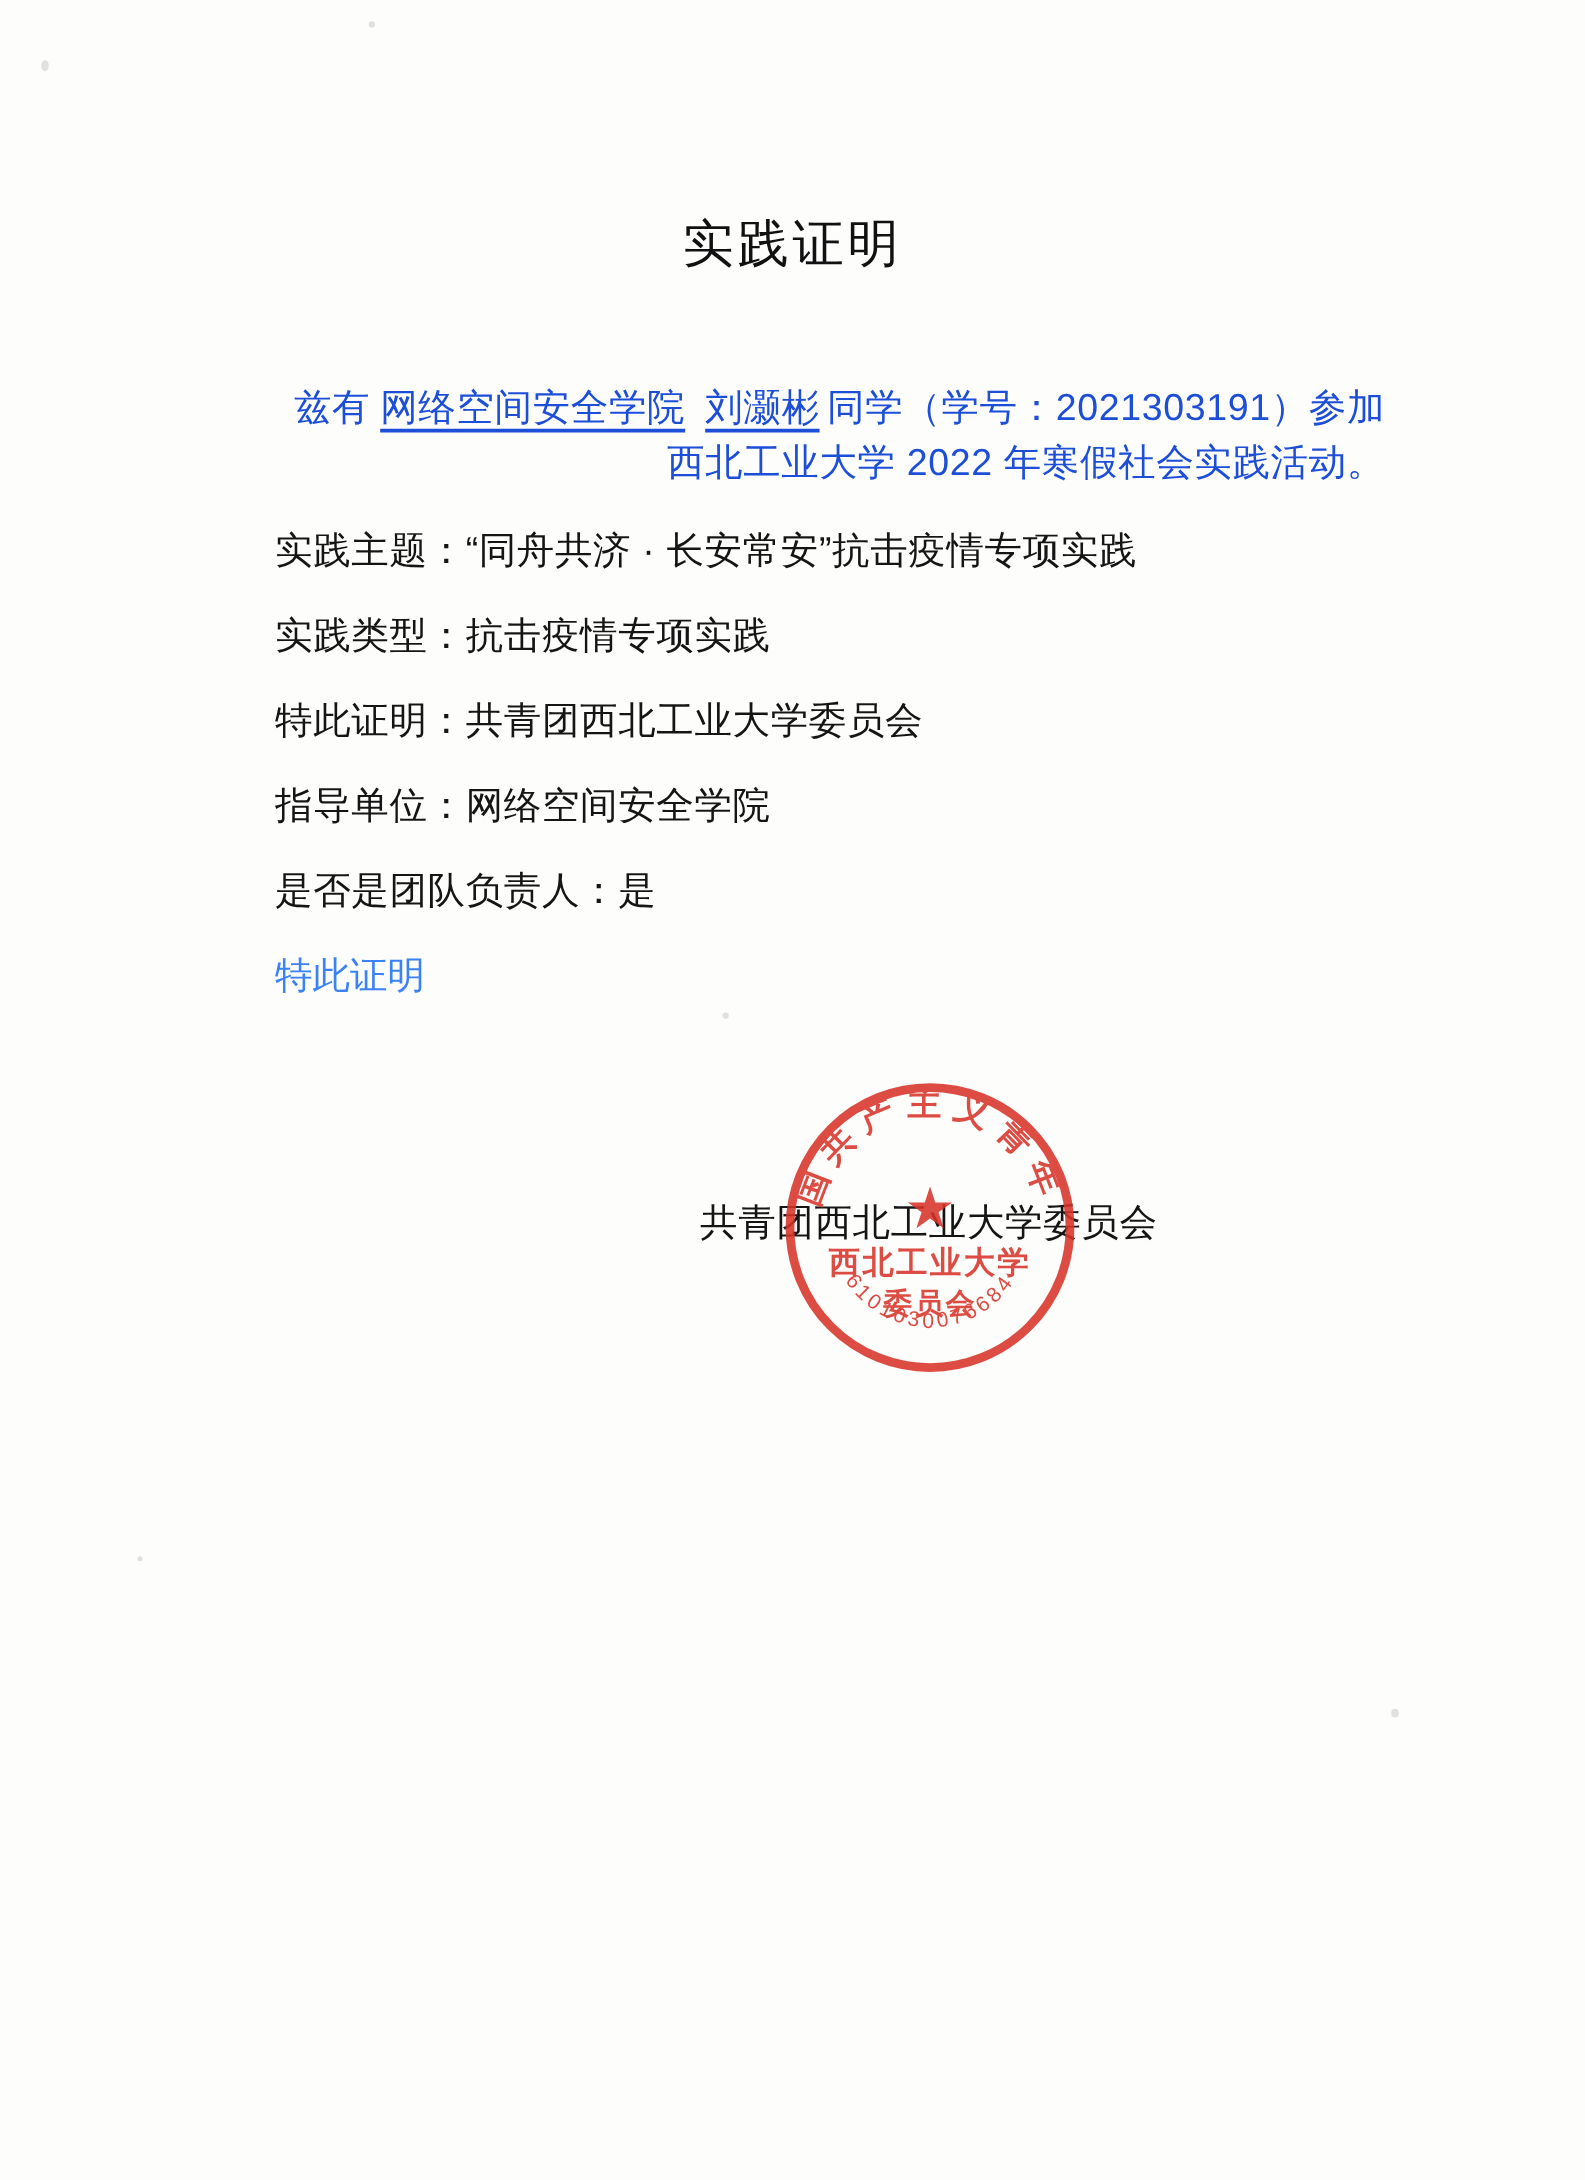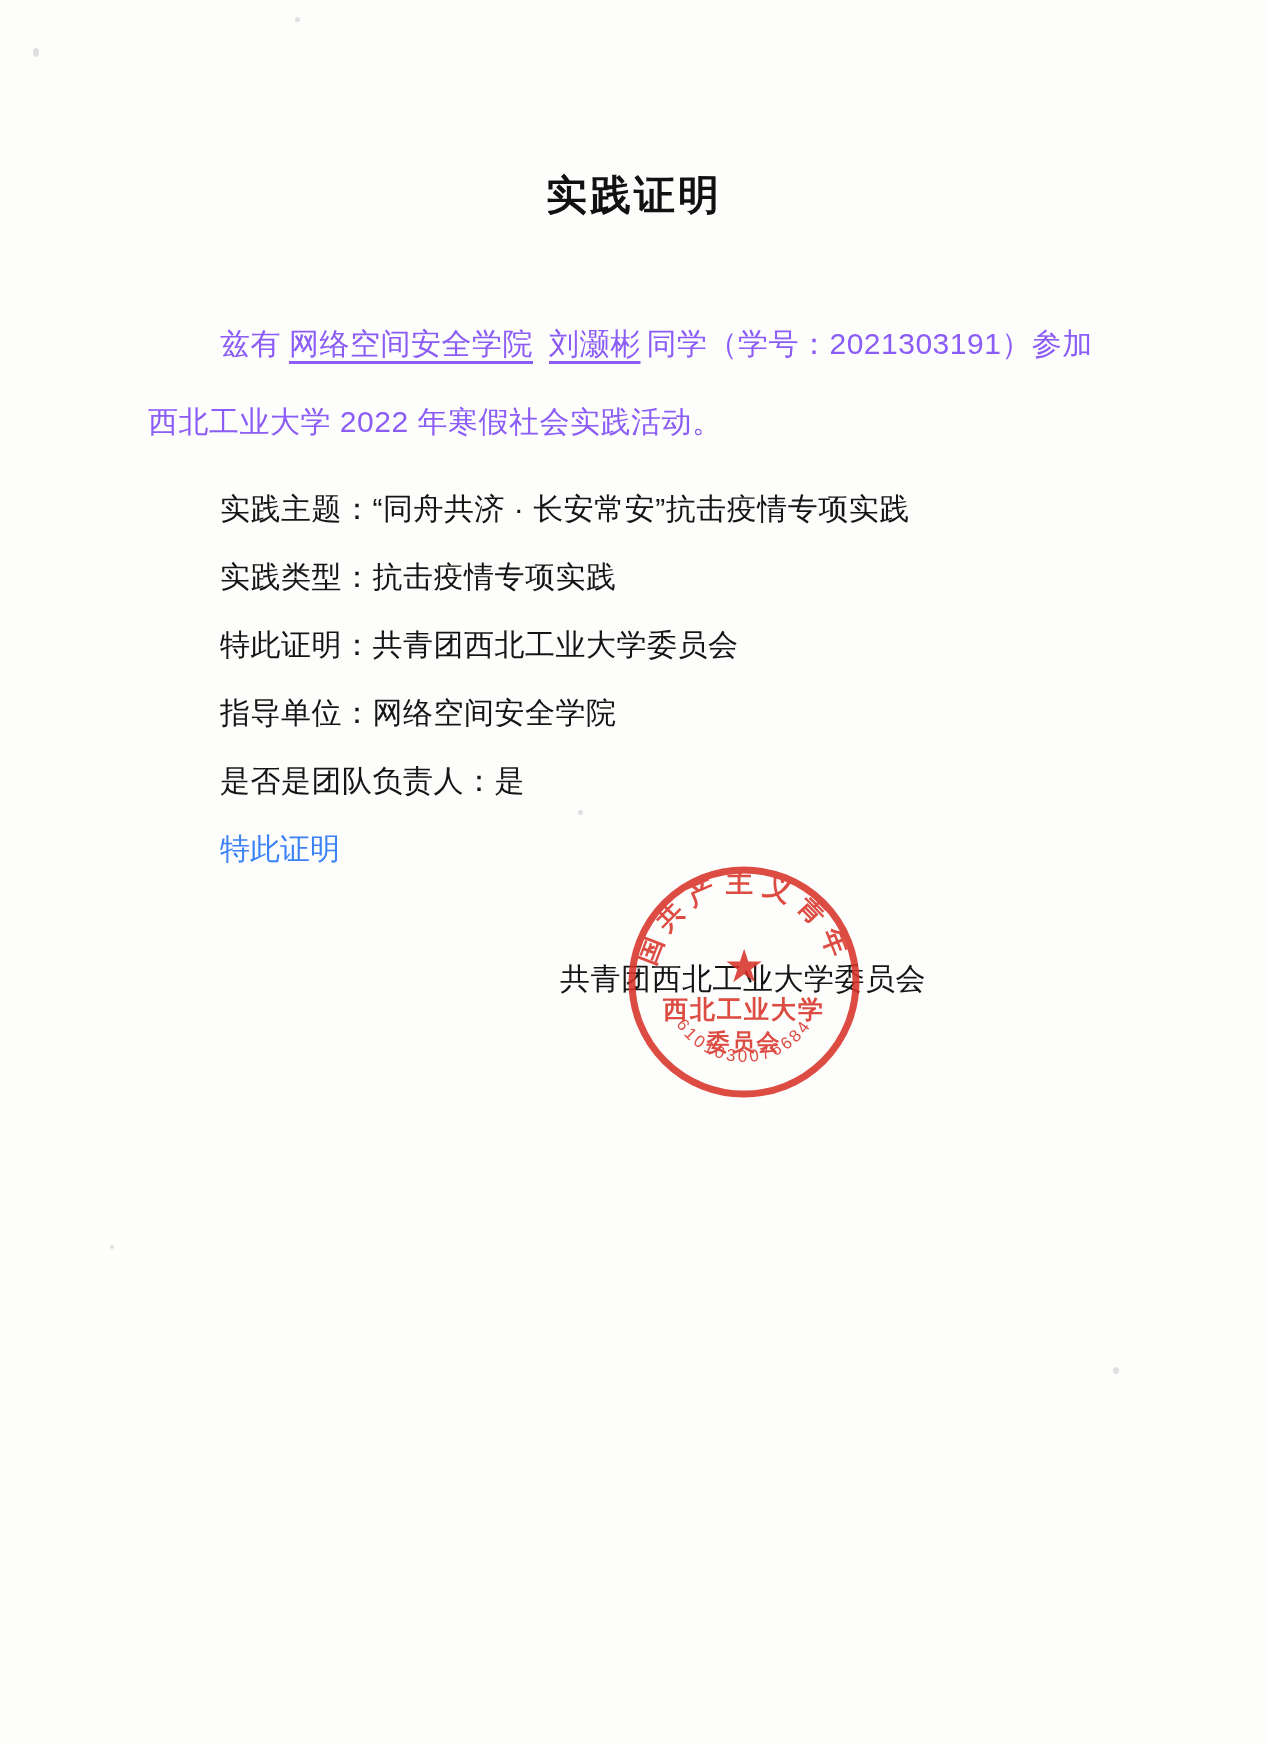--- a/index.html
+++ b/index.html
@@ -30,39 +30,40 @@
     opacity: .55;
   }
 
   .doc-title {
     position: absolute;
     top: 168px;
     left: 0;
     width: 100%;
     text-align: center;
     font-size: 41px;
-    font-weight: bold;
+    font-weight: normal;
     letter-spacing: 3px;
     color: #111;
   }
 
   .body-block {
     position: absolute;
     top: 305px;
     left: 148px;
     width: 960px;
   }
 
   .para {
     font-size: 30px;
-    line-height: 78px;
-    color: #8b5cf6;
+    line-height: 44px;
+    color: #1d4ed8;
     text-indent: 72px;
     margin: 0 0 6px 0;
     letter-spacing: .5px;
+    text-align: right;
   }
   .para .ul {
     text-decoration: underline;
     text-underline-offset: 7px;
     padding: 0 6px;
   }
   .para .ul.wide {
     padding: 0 10px 0 8px;
   }
 

